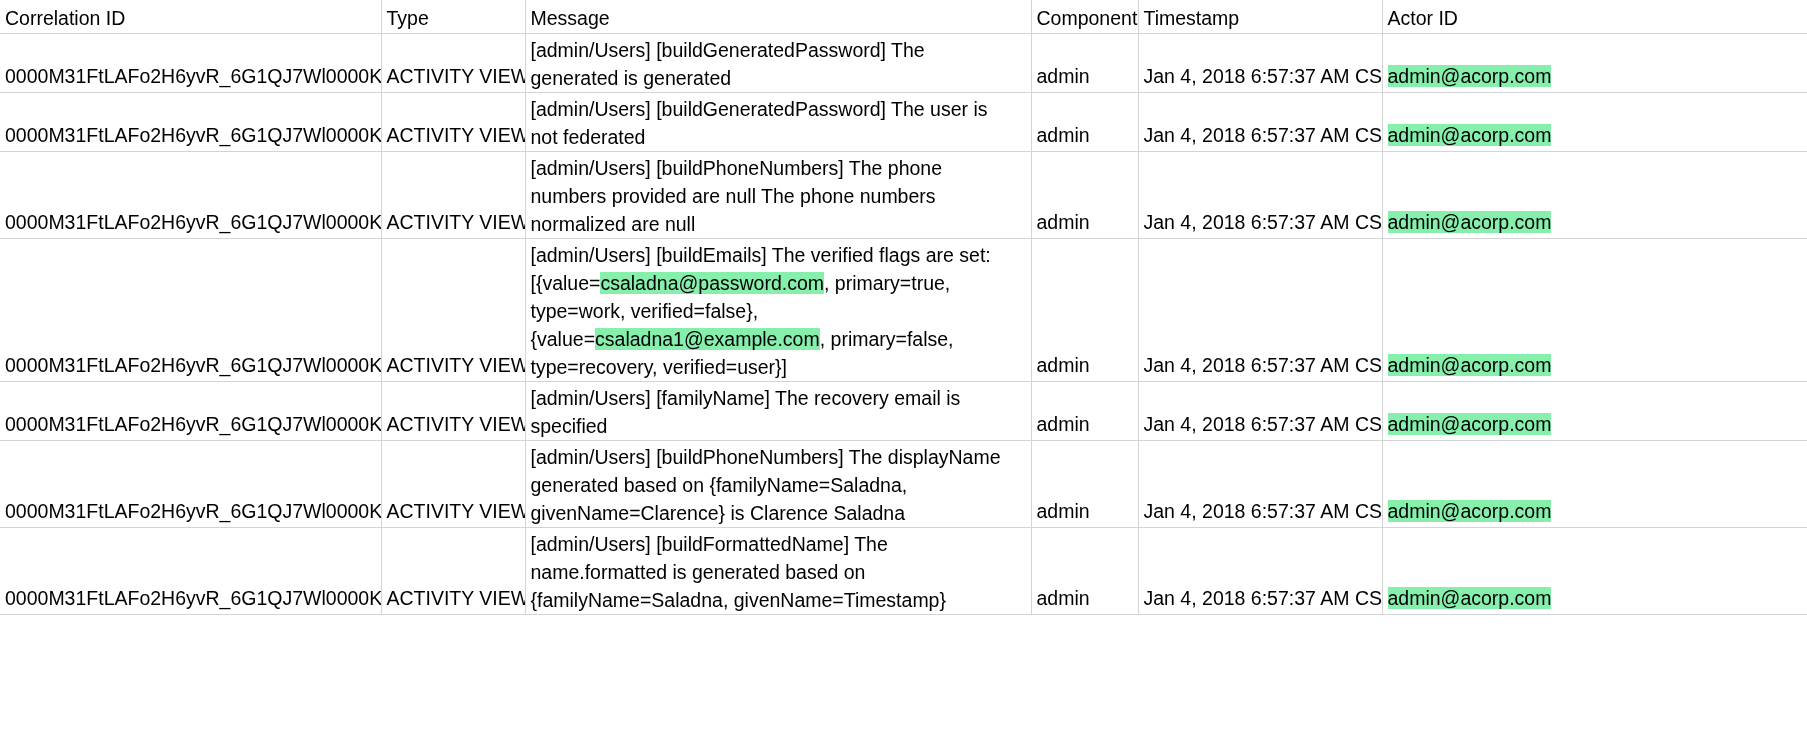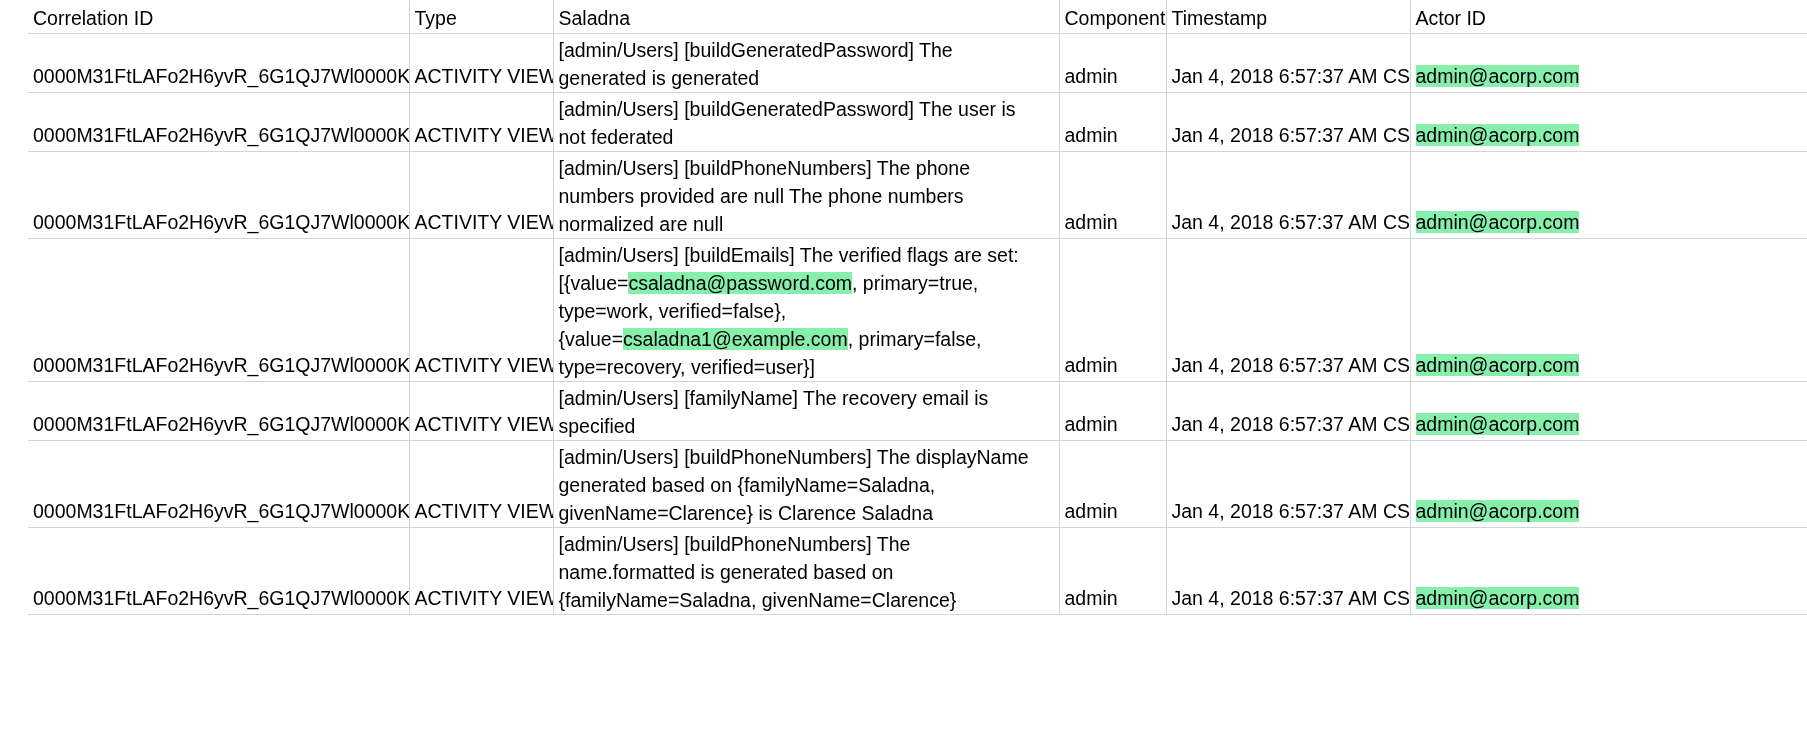--- a/index.html
+++ b/index.html
@@ -15,21 +15,20 @@
     font-family: "Liberation Sans", sans-serif;
     color: #000000;
     -webkit-font-smoothing: antialiased;
   }
 
   .sheet {
     width: 1807px;
     height: 738px;
     position: relative;
     overflow: hidden;
-    padding-left: 28px;
   }
 
   table.log-table {
     border-collapse: collapse;
     table-layout: fixed;
     width: 1807px;
     background: #ffffff;
   }
 
   table.log-table col.c-corr  { width: 381px; }
@@ -105,21 +104,21 @@
         <col class="c-type">
         <col class="c-msg">
       <col class="c-comp">
         <col class="c-time">
         <col class="c-actor">
     </colgroup>
     <thead>
       <tr>
         <th>Correlation ID</th>
         <th>Type</th>
-        <th>Saladna</th>
+        <th>Message</th>
         <th>Component</th>
         <th>Timestamp</th>
         <th>Actor ID</th>
       </tr>
     </thead>
     <tbody id="table-body">
         <tr class="row-r1">
           <td class="cell-corr">0000M31FtLAFo2H6yvR_6G1QJ7Wl0000K</td>
           <td class="cell-type">ACTIVITY VIEW</td>
           <td class="cell-message">
@@ -187,23 +186,23 @@
             <span class="msg-line">givenName=Clarence} is Clarence Saladna</span>
           </td>
           <td class="cell-comp">admin</td>
           <td class="cell-time">Jan 4, 2018 6:57:37 AM CST</td>
           <td class="cell-actor"><span class="mail-tint">admin@acorp.com</span></td>
         </tr>
         <tr class="row-r7">
           <td class="cell-corr">0000M31FtLAFo2H6yvR_6G1QJ7Wl0000K</td>
           <td class="cell-type">ACTIVITY VIEW</td>
           <td class="cell-message">
-            <span class="msg-line">[admin/Users] [buildPhoneNumbers] The</span>
+            <span class="msg-line">[admin/Users] [buildFormattedName] The</span>
             <span class="msg-line">name.formatted is generated based on</span>
-            <span class="msg-line">{familyName=Saladna, givenName=Clarence}</span>
+            <span class="msg-line">{familyName=Saladna, givenName=Timestamp}</span>
           </td>
           <td class="cell-comp">admin</td>
           <td class="cell-time">Jan 4, 2018 6:57:37 AM CST</td>
           <td class="cell-actor"><span class="mail-tint">admin@acorp.com</span></td>
         </tr>
       </tbody>
   </table>
 </div>
 
 </body></html>

